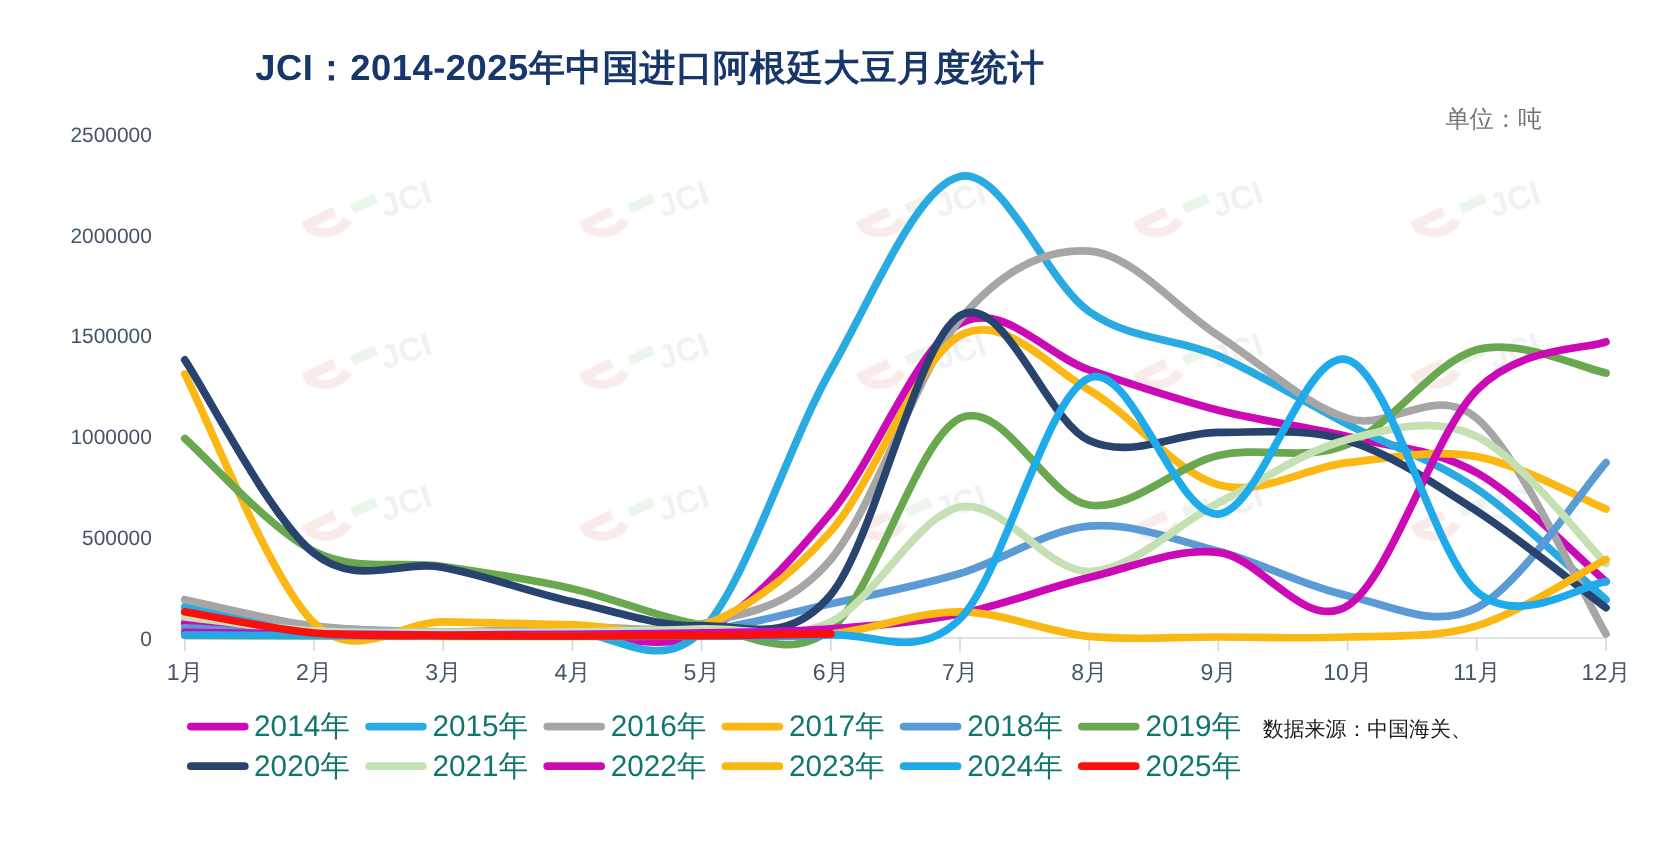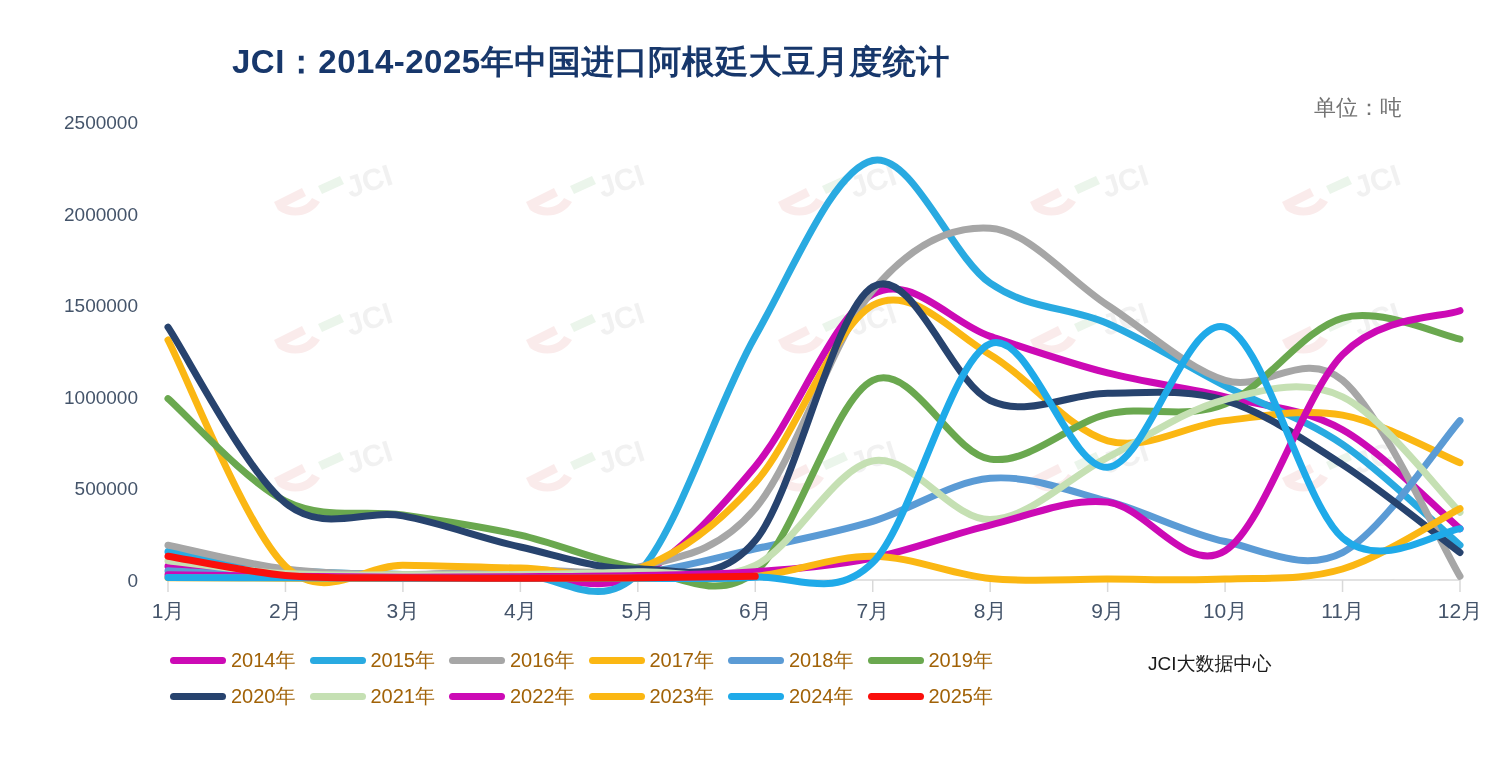--- a/index.html
+++ b/index.html
@@ -60,22 +60,22 @@
     align-items: center;
     margin-right: 6px;
   }
   .legend-swatch {
     width: 56px;
     height: 7px;
     border-radius: 4px;
     margin-right: 5px;
   }
   .legend-label {
-    font-size: 20px;
-    color: #a16207;
+    font-size: 27px;
+    color: #0f766e;
     white-space: nowrap;
     margin-right: 8px;
   }
   #source-note {
     position: absolute;
     left: 1148px;
     top: 650px;
     font-size: 19px;
     color: #1a1a1a;
     line-height: 1.45;
@@ -220,16 +220,16 @@
           <span class="legend-label">2024年</span>
         </div>
         <div class="legend-item">
           <span class="legend-swatch" style="background: rgb(250, 15, 12);"></span>
           <span class="legend-label">2025年</span>
         </div>
       </div>
   </div>
 
   <div id="source-note">
-    <div>JCI大数据中心</div>
+    <div>数据来源：中国海关、</div>
   </div>
 
 </div>
 
 </body></html>

